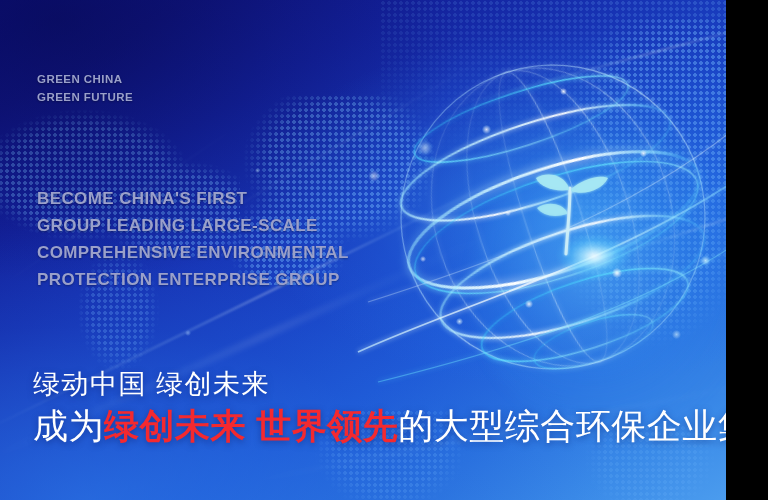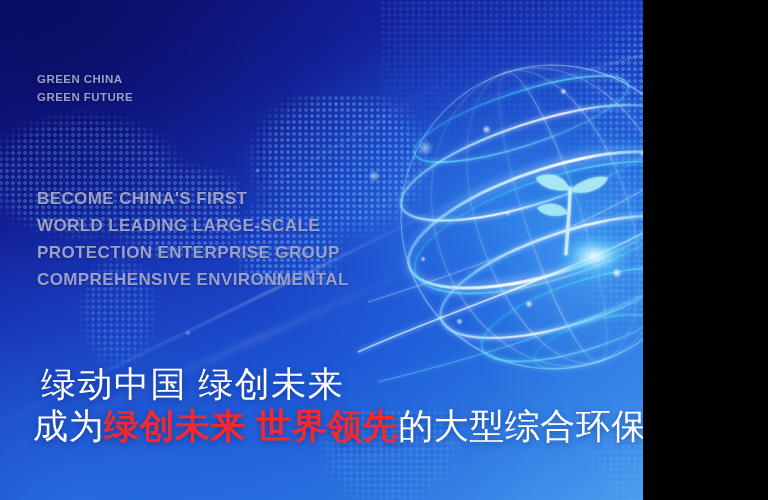--- a/index.html
+++ b/index.html
@@ -2,21 +2,21 @@
 <html><head>
 <meta charset="utf-8">
 <style>
   html, body {
     margin: 0;
     padding: 0;
     background: #000;
   }
   #banner {
     position: relative;
-    width: 643px;
+    width: 726px;
     height: 500px;
     overflow: hidden;
     font-family: "Liberation Sans", "DejaVu Sans", sans-serif;
     
     background:
       radial-gradient(ellipse 60% 50% at 78% 42%, rgba(60,160,255,0.55) 0%, rgba(40,120,235,0.22) 45%, rgba(0,0,0,0) 72%),
       radial-gradient(ellipse 90% 70% at 12% 100%, rgba(45,120,230,0.60) 0%, rgba(30,90,210,0.20) 50%, rgba(0,0,0,0) 80%),
       linear-gradient(150deg,
         #0c0f7e 0%,
         #101585 12%,
@@ -177,26 +177,25 @@
   }
 
   #headline {
     position: absolute;
     left: 33px;
     top: 364px;
     width: 720px;
   }
   #cn-l1 {
     color: #ffffff;
-    font-size: 35px;
+    font-size: 27px;
     line-height: 40px;
     letter-spacing: 1.5px;
     white-space: nowrap;
     text-shadow: 0 2px 6px rgba(10,30,110,0.50);
-    margin-left: 8px;
   }
   #cn-l2 {
     font-size: 35px;
     line-height: 44px;
     letter-spacing: 0.5px;
     white-space: nowrap;
     color: #ffffff;
     text-shadow: 0 2px 6px rgba(10,30,110,0.50);
   }
   #cn-l2 .hl {
@@ -351,23 +350,23 @@
   <div class="bokeh" style="left:185px; top:330px; width:6px;  height:6px; background:radial-gradient(circle,rgba(190,225,255,0.45),transparent 74%);"></div>
   <div class="bokeh" style="left:730px; top:60px;  width:8px;  height:8px; background:radial-gradient(circle,rgba(200,235,255,0.55),transparent 74%);"></div>
 
   <div class="vignette"></div>
 
   <div class="tagline-en" id="en-l1">GREEN CHINA</div>
   <div class="tagline-en" id="en-l2">GREEN FUTURE</div>
 
   <div id="mission">
     <div class="mline">BECOME CHINA'S FIRST</div>
-    <div class="mline">WORLD LEADING LARGE-SCALE</div>
+    <div class="mline">GROUP LEADING LARGE-SCALE</div>
+    <div class="mline">COMPREHENSIVE ENVIRONMENTAL</div>
     <div class="mline">PROTECTION ENTERPRISE GROUP</div>
-    <div class="mline">COMPREHENSIVE ENVIRONMENTAL</div>
   </div>
 
   <div id="headline">
     <div id="cn-l1">绿动中国 绿创未来</div>
     <div id="cn-l2">
       <span class="plain">成为</span><span class="hl">绿创未来 世界领先</span><span class="plain">的大型综合环保企业集团</span>
     </div>
   </div>
 
 </div>

